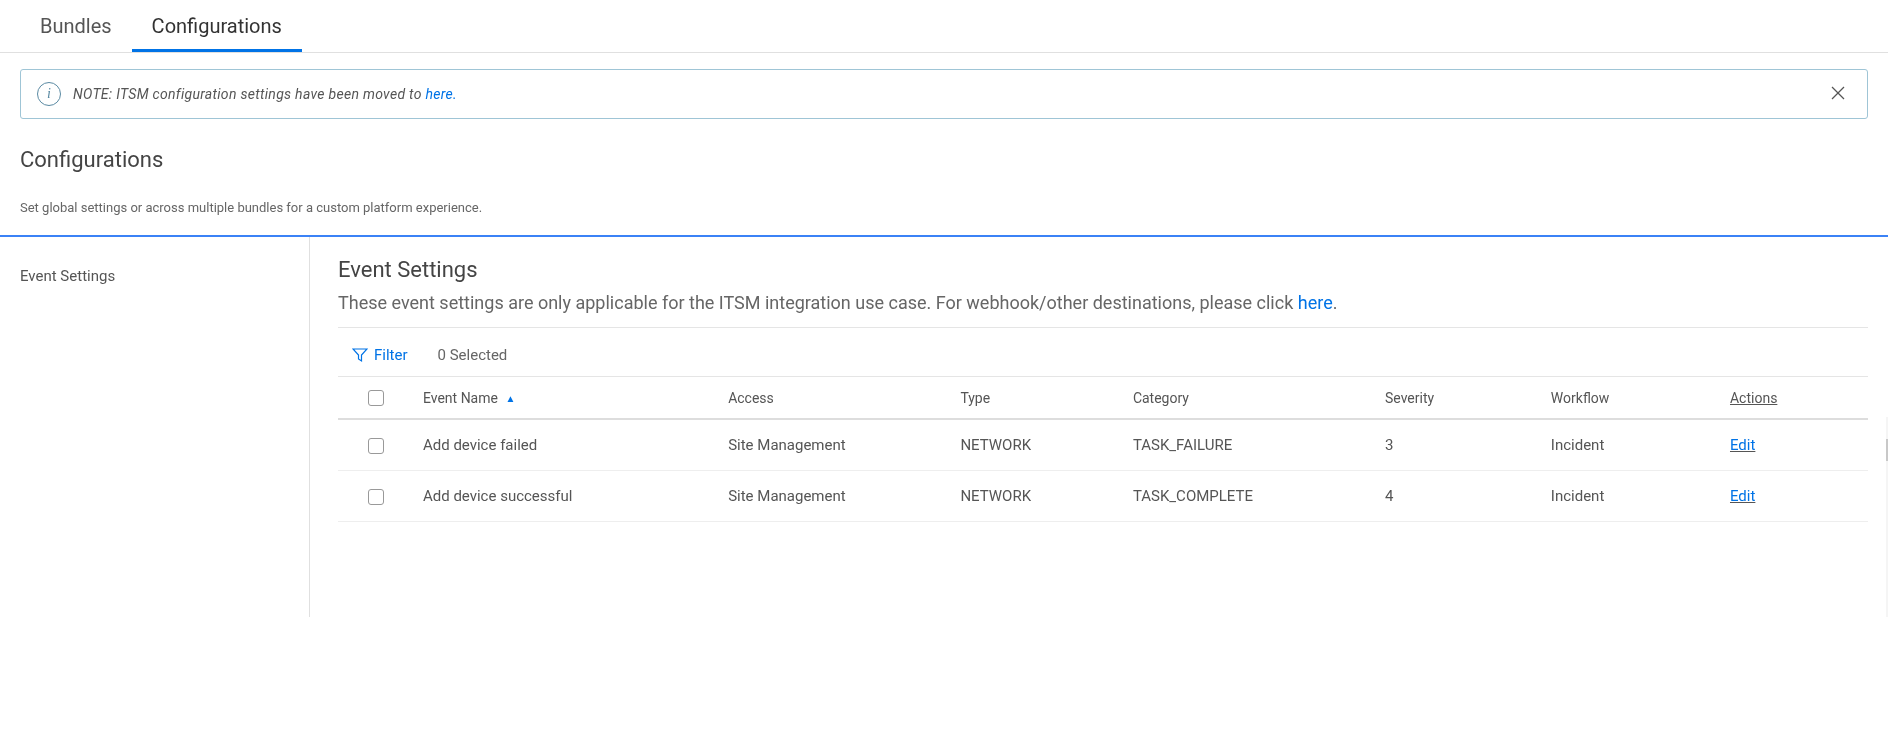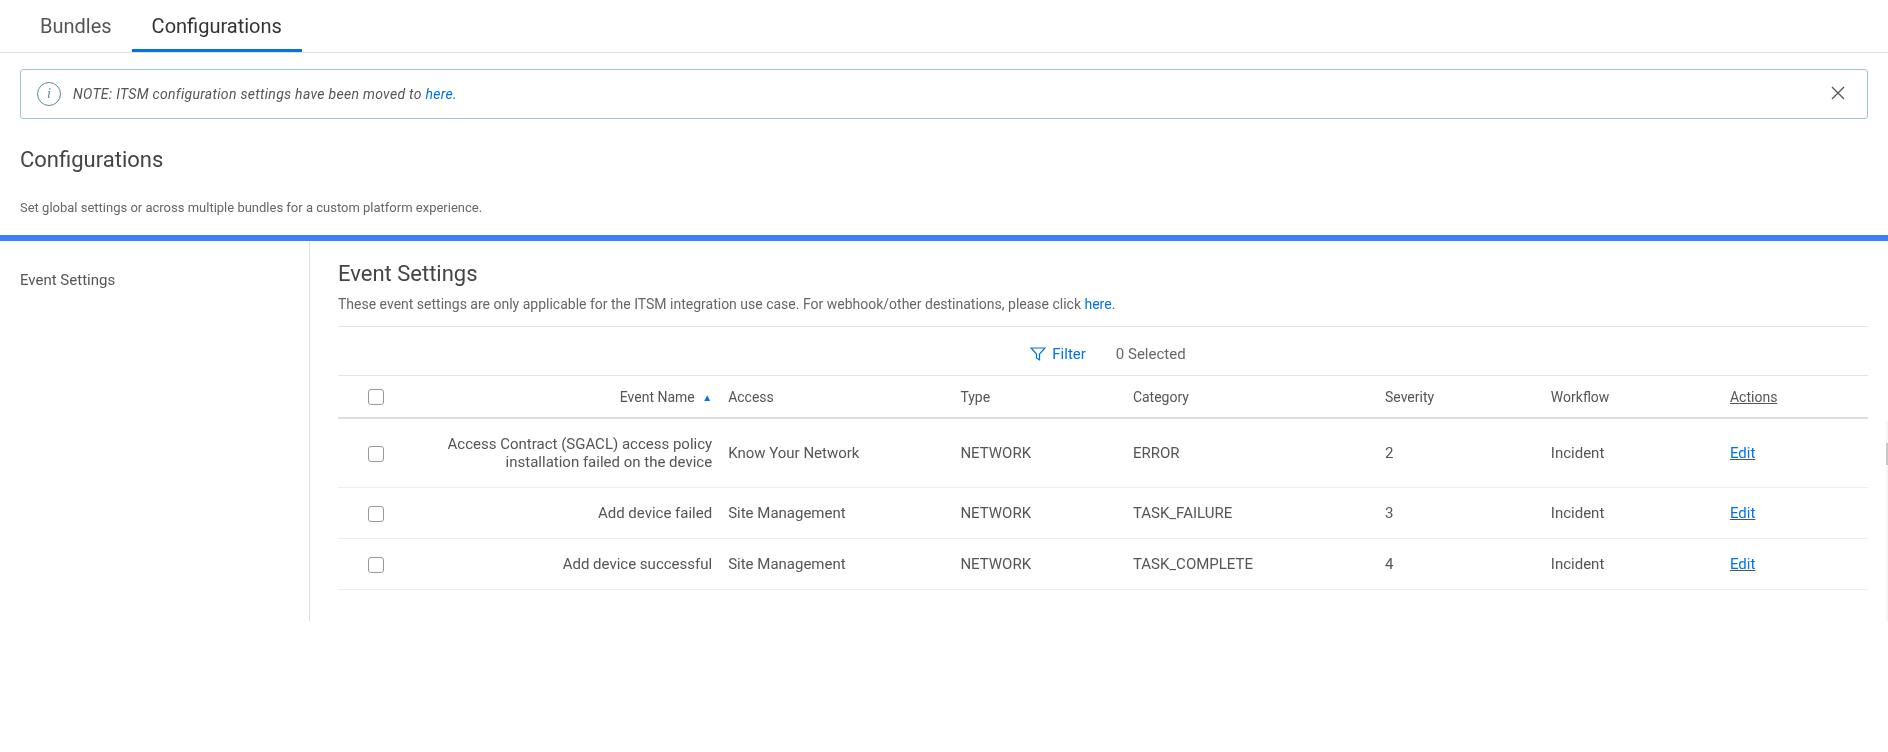--- a/index.html
+++ b/index.html
@@ -91,21 +91,21 @@
     color: #444;
     margin-bottom: 28px;
   }
   .page-desc {
     color: #666;
     font-size: 13px;
   }
   
   .main-split {
     display: flex;
-    border-top: 6px solid #3b82f6;
+    border-top: 2px solid #3b82f6;
   }
   .sidebar {
     width: 310px;
     border-right: 1px solid #e0e0e0;
     padding: 20px 0;
     min-height: 380px;
   }
   .sidebar-item {
     padding: 10px 20px;
     cursor: pointer;
@@ -121,32 +121,32 @@
     position: relative;
   }
   .content-title {
     font-size: 22px;
     font-weight: 400;
     color: #444;
     margin-bottom: 10px;
   }
   .content-desc {
     color: #666;
-    font-size: 14px;
+    font-size: 18px;
     margin-bottom: 14px;
   }
   .divider {
     border-top: 1px solid #e5e5e5;
     margin-bottom: 18px;
   }
   
   .toolbar {
     display: flex;
     align-items: center;
-    justify-content: center;
+    justify-content: space-between;
     padding: 0 4px 12px 14px;
   }
   .toolbar-left {
     display: flex;
     align-items: center;
     gap: 30px;
   }
   .filter-btn {
     display: flex;
     align-items: center;
@@ -208,21 +208,20 @@
     color: #555;
     font-size: 15px;
     vertical-align: middle;
   }
   .col-check {
     width: 58px;
     text-align: center;
   }
   .col-name {
     width: 230px;
-    text-align: right;
   }
   .col-domain {
     width: 175px;
   }
   .col-type {
     width: 130px;
   }
   .col-category {
     width: 190px;
   }
@@ -346,30 +345,20 @@
             </th>
             <th class="col-domain">Access</th>
             <th class="col-type">Type</th>
             <th class="col-category">Category</th>
             <th class="col-severity">Severity</th>
             <th class="col-workflow">Workflow</th>
             <th class="col-actions">Actions</th>
           </tr>
         </thead>
         <tbody id="table-body">
-        <tr>
-              <td class="col-check"><input type="checkbox" class="checkbox" style=""></td>
-              <td class="col-name">Access Contract (SGACL) access policy installation failed on the device</td>
-              <td class="col-domain">Know Your Network</td>
-              <td class="col-type">NETWORK</td>
-              <td class="col-category">ERROR</td>
-              <td class="col-severity">2</td>
-              <td class="col-workflow">Incident</td>
-              <td class="col-actions"><span class="action-link">Edit</span></td>
-            </tr>
             <tr>
               <td class="col-check"><input type="checkbox" class="checkbox" style=""></td>
               <td class="col-name">Add device failed</td>
               <td class="col-domain">Site Management</td>
               <td class="col-type">NETWORK</td>
               <td class="col-category">TASK_FAILURE</td>
               <td class="col-severity">3</td>
               <td class="col-workflow">Incident</td>
               <td class="col-actions"><span class="action-link">Edit</span></td>
             </tr>

